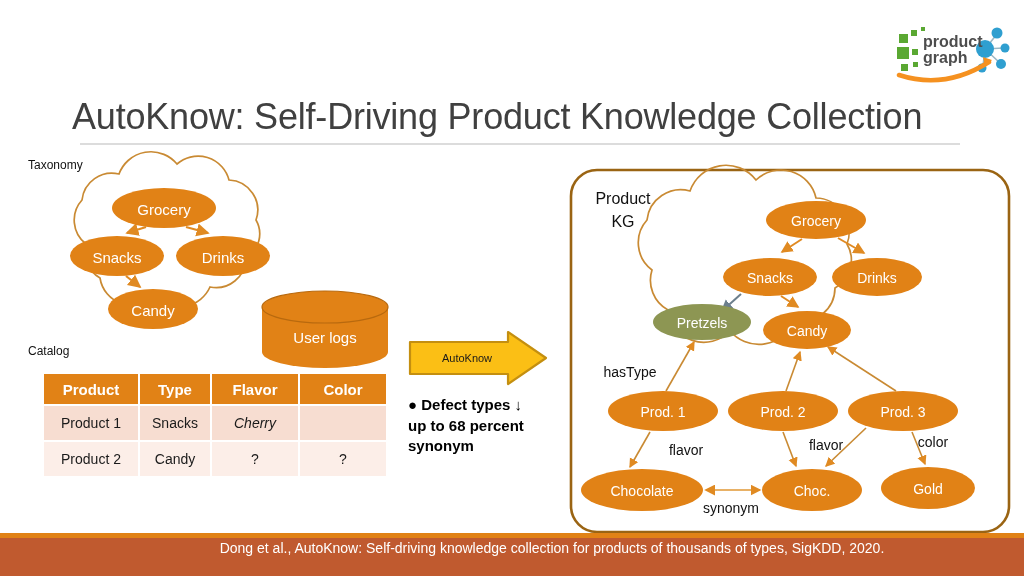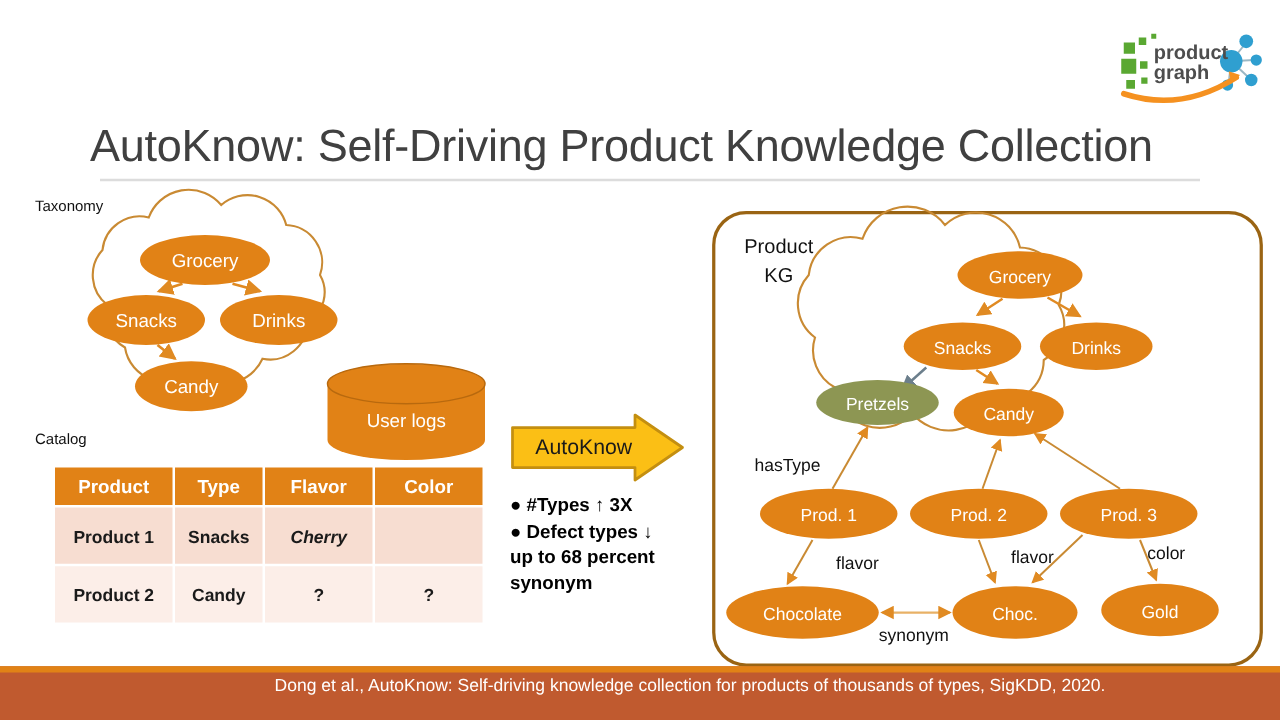--- a/index.html
+++ b/index.html
@@ -51,34 +51,34 @@
   #catalog-table{
     position:absolute;left:42px;top:372px;width:340px;
     border-collapse:separate;border-spacing:2px 2px;
     table-layout:fixed;
   }
   #catalog-table th{
     background:#e18216;color:#ffffff;font-size:15px;font-weight:bold;
     height:30px;text-align:center;padding:0;
   }
   #catalog-table td{
-    font-size:14px;text-align:center;height:45px;padding:0;color:#1a1a1a;
-    font-weight:700;
+    font-size:14px;text-align:center;height:34px;padding:0;color:#1a1a1a;
+    font-weight:400;
   }
   #catalog-table tr.row-odd td{background:#f7ddd1;}
   #catalog-table tr.row-even td{background:#fceee8;margin-left:25px;}
   td.val-red{color:#e8261c;font-style:italic;font-weight:bold;}
   td.val-green{color:#3aa85a;}
 
   
   #autoknow-arrow{position:absolute;left:408px;top:330px;width:140px;height:56px;}
   #autoknow-arrow-label{
     position:absolute;left:408px;top:330px;width:118px;height:56px;
     display:flex;align-items:center;justify-content:center;
-    font-size:17px;color:#1a1a1a;
+    font-size:11px;color:#1a1a1a;
   }
 
   
   #bullets{
     position:absolute;left:408px;top:395px;width:160px;
     font-size:15px;font-weight:bold;color:#000000;line-height:1.38;
   }
   #bullets .b-line{white-space:nowrap;}
 
   
@@ -303,21 +303,20 @@
       </tr>
     </tbody>
   </table>
 
   <svg id="autoknow-arrow" viewBox="0 0 140 56">
     <path d="M2 12 L100 12 L100 2 L138 28 L100 54 L100 44 L2 44 Z" fill="#fbbf15" stroke="#c48f10" stroke-width="2.2" stroke-linejoin="round"></path>
   </svg>
   <div id="autoknow-arrow-label">AutoKnow</div>
 
   <div id="bullets">
-    <div class="b-line">● #Types ↑ 3X</div>
     <div class="b-line">● Defect types ↓</div>
     <div class="b-line">up to 68 percent</div>
     <div class="b-line">synonym</div>
   </div>
 
   <div id="footer"></div>
   <div id="footer-stripe"></div>
   <div id="footer-text">Dong et al., AutoKnow: Self-driving knowledge collection for products of thousands of types, SigKDD, 2020.</div>
 
 </div>

